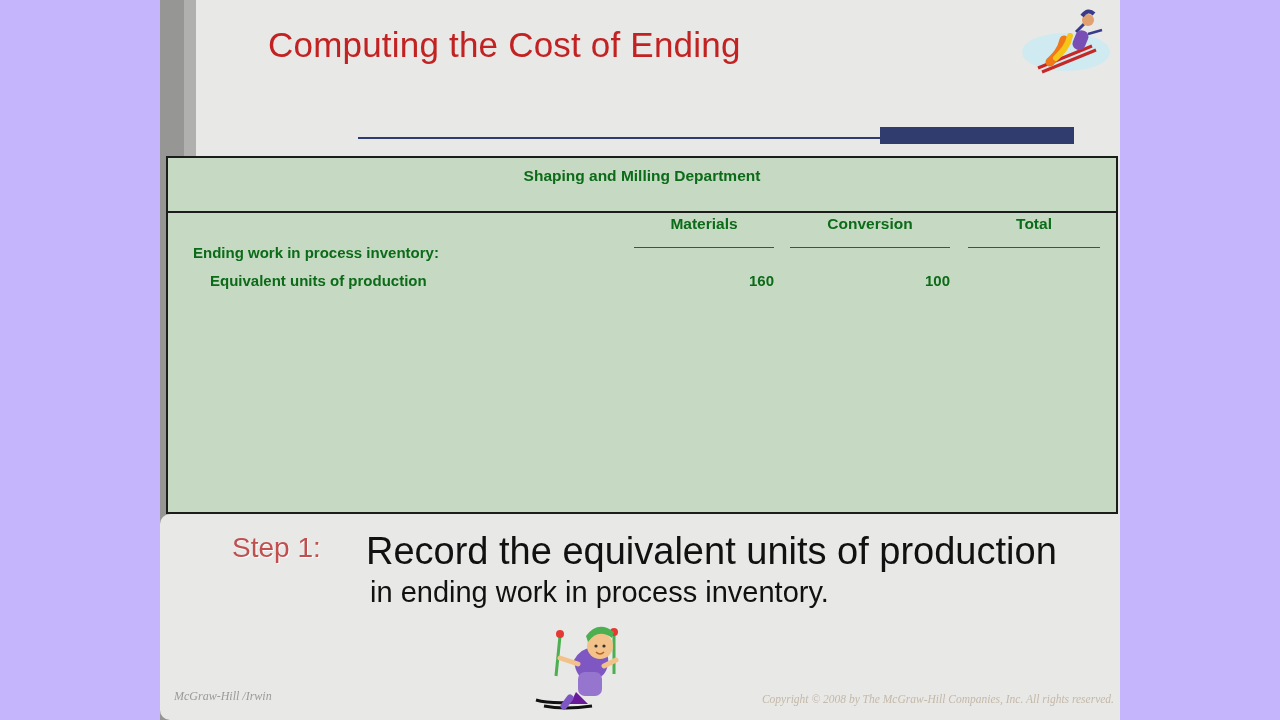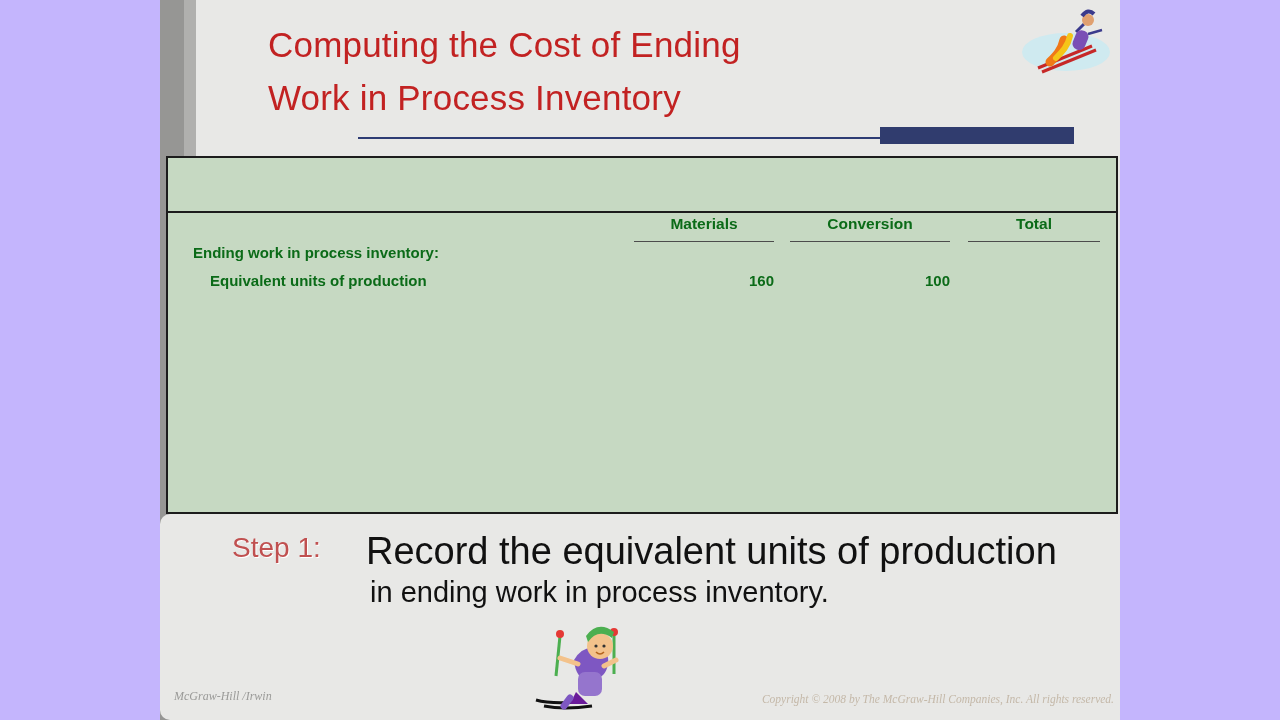--- a/index.html
+++ b/index.html
@@ -132,21 +132,21 @@
     width: 100%;
     height: 28px;
     color: #0b6b18;
     font-weight: bold;
     font-size: 15.5px;
   }
   .col-h {
     position: absolute;
     text-align: center;
     border-bottom: 1px solid #4c4c4c;
-    padding-bottom: 8px;
+    padding-bottom: 14px;
   }
   .col-materials { left: 466px; width: 140px; }
   .col-conversion { left: 622px; width: 160px; }
   .col-total { left: 800px; width: 132px; }
 
   .row-label {
     position: absolute;
     color: #0b6b18;
     font-weight: bold;
     font-size: 15px;
@@ -236,39 +236,39 @@
   <div class="left-band"></div>
   <div class="left-band-inner"></div>
 
   <div class="slide">
 
     <div class="slide-bg-left"></div>
     <div class="slide-bg-left2"></div>
 
     <div class="title-block">
       <div class="title-line">Computing the Cost of Ending</div>
-      <div class="title-line">Work in Process Inventory</div>
     </div>
     <div class="title-rule"></div>
     <div class="title-rule-box"></div>
 
     <svg class="logo" viewBox="0 0 96 74">
       <ellipse cx="48" cy="46" rx="44" ry="19" fill="#cfeaf0"></ellipse>
       <path d="M20 62 L74 40" stroke="#c62828" stroke-width="3" fill="none"></path>
       <path d="M24 66 L78 44" stroke="#c62828" stroke-width="3" fill="none"></path>
       <path d="M46 34 C44 44 38 50 32 56" stroke="#f07818" stroke-width="9" fill="none" stroke-linecap="round"></path>
       <path d="M52 30 C50 40 44 46 38 52" stroke="#f5c518" stroke-width="6" fill="none" stroke-linecap="round"></path>
       <path d="M58 26 L66 18" stroke="#3a3a8c" stroke-width="3"></path>
       <rect x="56" y="24" width="13" height="20" rx="6" fill="#7a4fb5" transform="rotate(22 62 34)"></rect>
       <circle cx="70" cy="14" r="6" fill="#e0a070"></circle>
       <path d="M64 10 q6 -8 12 -2" stroke="#3a3a8c" stroke-width="4" fill="none"></path>
       <path d="M70 28 L84 24" stroke="#3a3a8c" stroke-width="2.5"></path>
     </svg>
 
     <div class="table-panel">
+      <div class="panel-head">Shaping and Milling Department</div>
       <div class="panel-divider"></div>
 
       <div class="col-headers">
         <div class="col-h col-materials">Materials</div>
         <div class="col-h col-conversion">Conversion</div>
         <div class="col-h col-total">Total</div>
       </div>
 
       <div class="row-label row1-label">Ending work in process inventory:</div>
       <div class="row-label row2-label">Equivalent units of production</div>

